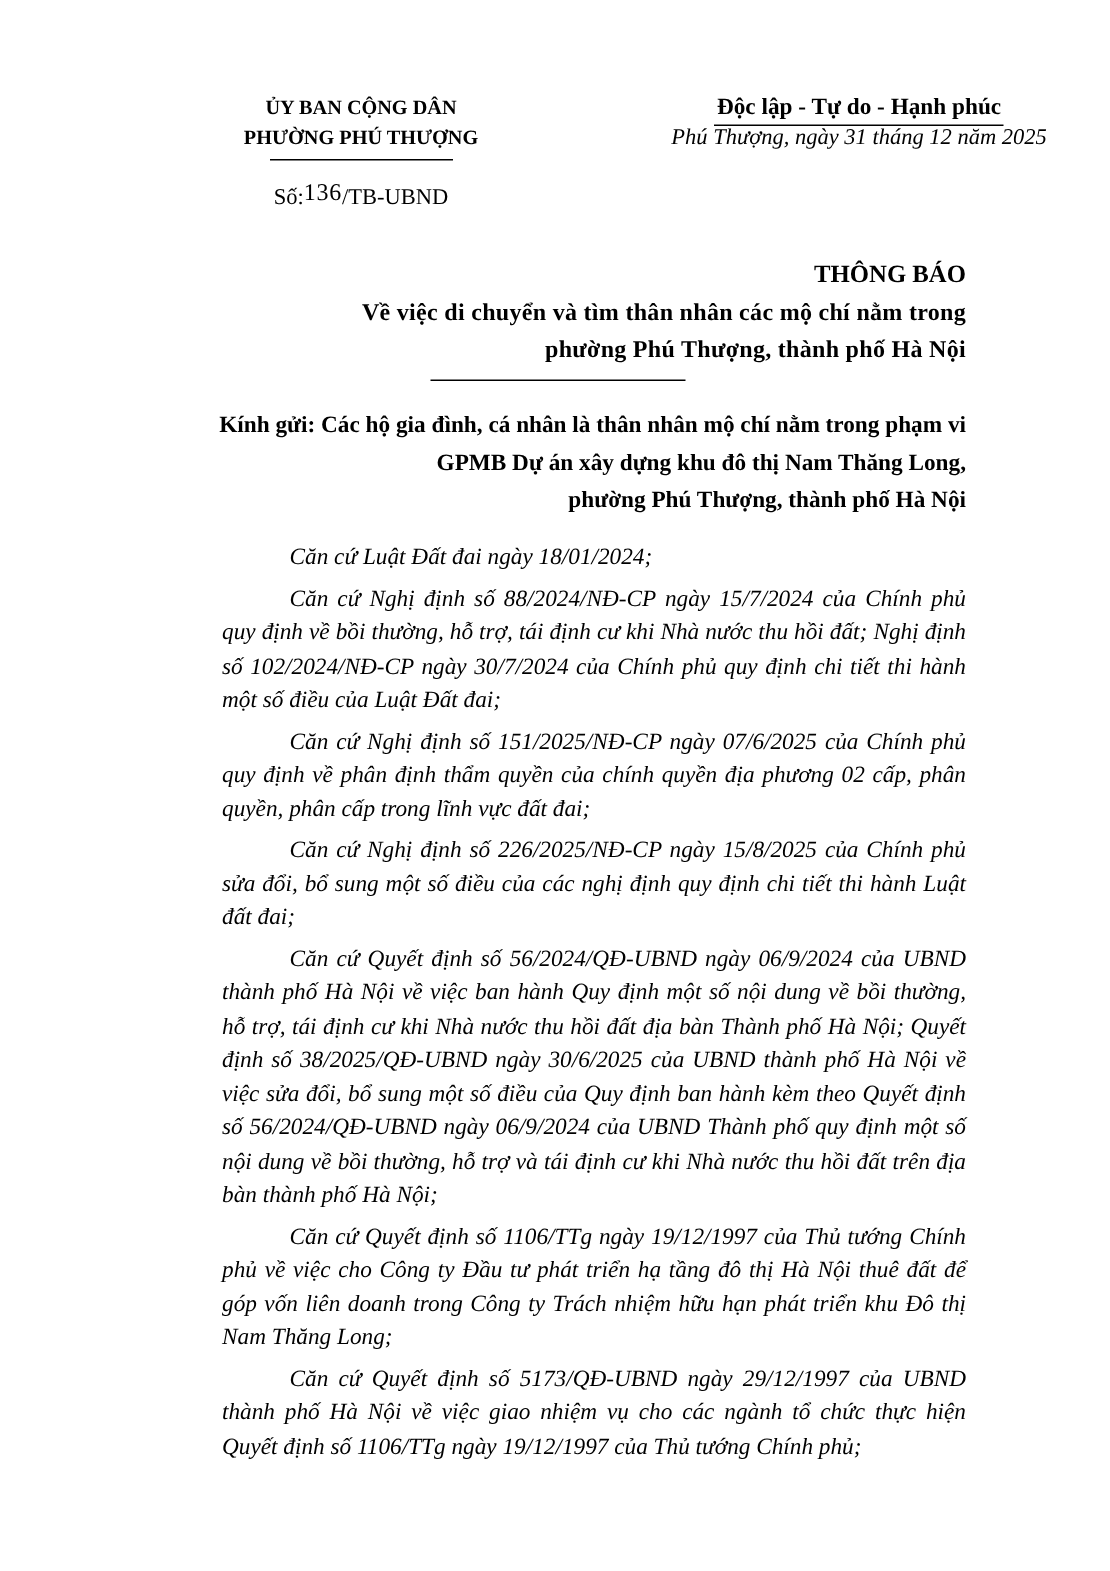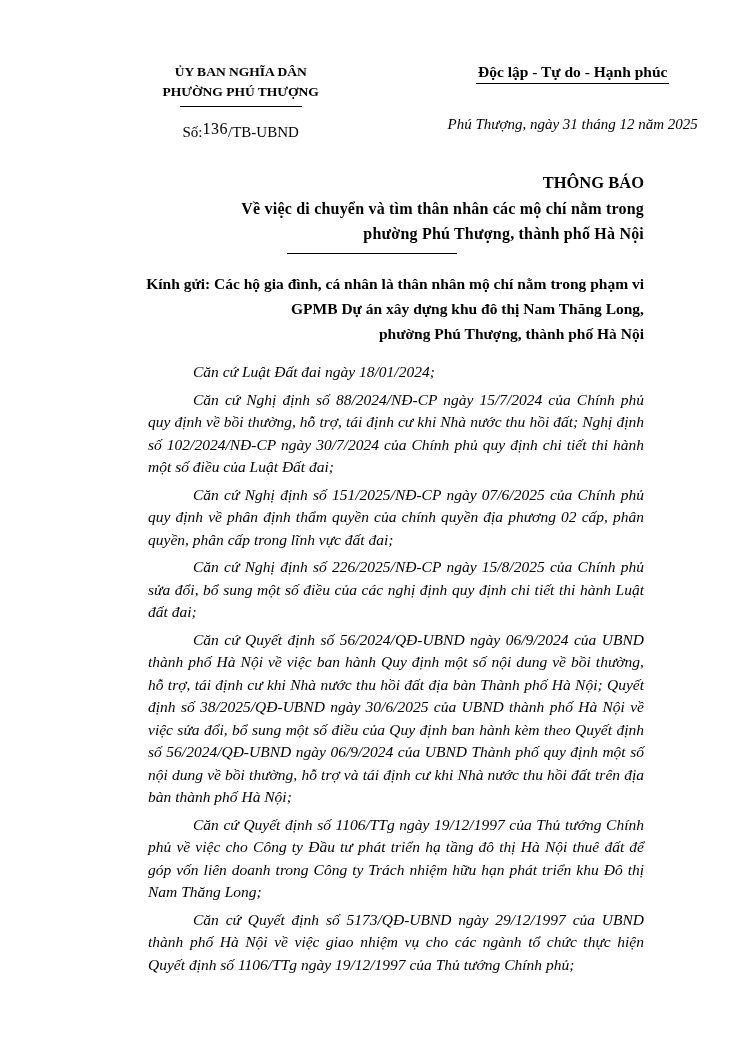--- a/index.html
+++ b/index.html
@@ -45,21 +45,21 @@
   }
   .national-name { font-weight: bold; font-size: 14.5px; line-height: 20px; letter-spacing: -0.2px; }
   .national-motto {
     display: inline-block;
     font-weight: bold;
     font-size: 15.5px;
     line-height: 20px;
     border-bottom: 1.6px solid #000;
     padding: 0 2px 1px 2px;
   }
-  .place-date { margin-top: 32px; font-style: italic; font-size: 15px; }
+  .place-date { margin-top: 0; font-style: italic; font-size: 15px; }
   
   .content {
     margin: 0 96px 0 100px; 
   }
   
   .title-block { margin-top: 29px; text-align: right; }
   .title-heading { font-weight: bold; font-size: 16.5px; line-height: 26px; }
   .title-subject { font-weight: bold; font-size: 16px; line-height: 25px; letter-spacing: 0.2px; }
   .title-rule {
     width: 170px;
@@ -79,21 +79,21 @@
     text-indent: 45px;
   }
 </style>
 </head>
 <body>
 
 <div class="page">
 
   <div class="header">
     <div class="header-left">
-      <div class="org-line1">ỦY BAN NGHĨA DÂN</div>
+      <div class="org-line1">ỦY BAN CỘNG DÂN</div>
       <div class="org-line2">PHƯỜNG PHÚ THƯỢNG</div>
       <div class="rule-left"></div>
       <div class="doc-number"><span>Số:</span><span class="num">136</span><span>/TB-UBND</span></div>
     </div>
     <div class="header-right">
       <div>
         <span class="national-motto">Độc lập - Tự do - Hạnh phúc</span>
       </div>
       <div class="place-date">Phú Thượng, ngày 31 tháng 12 năm 2025</div>
     </div>

